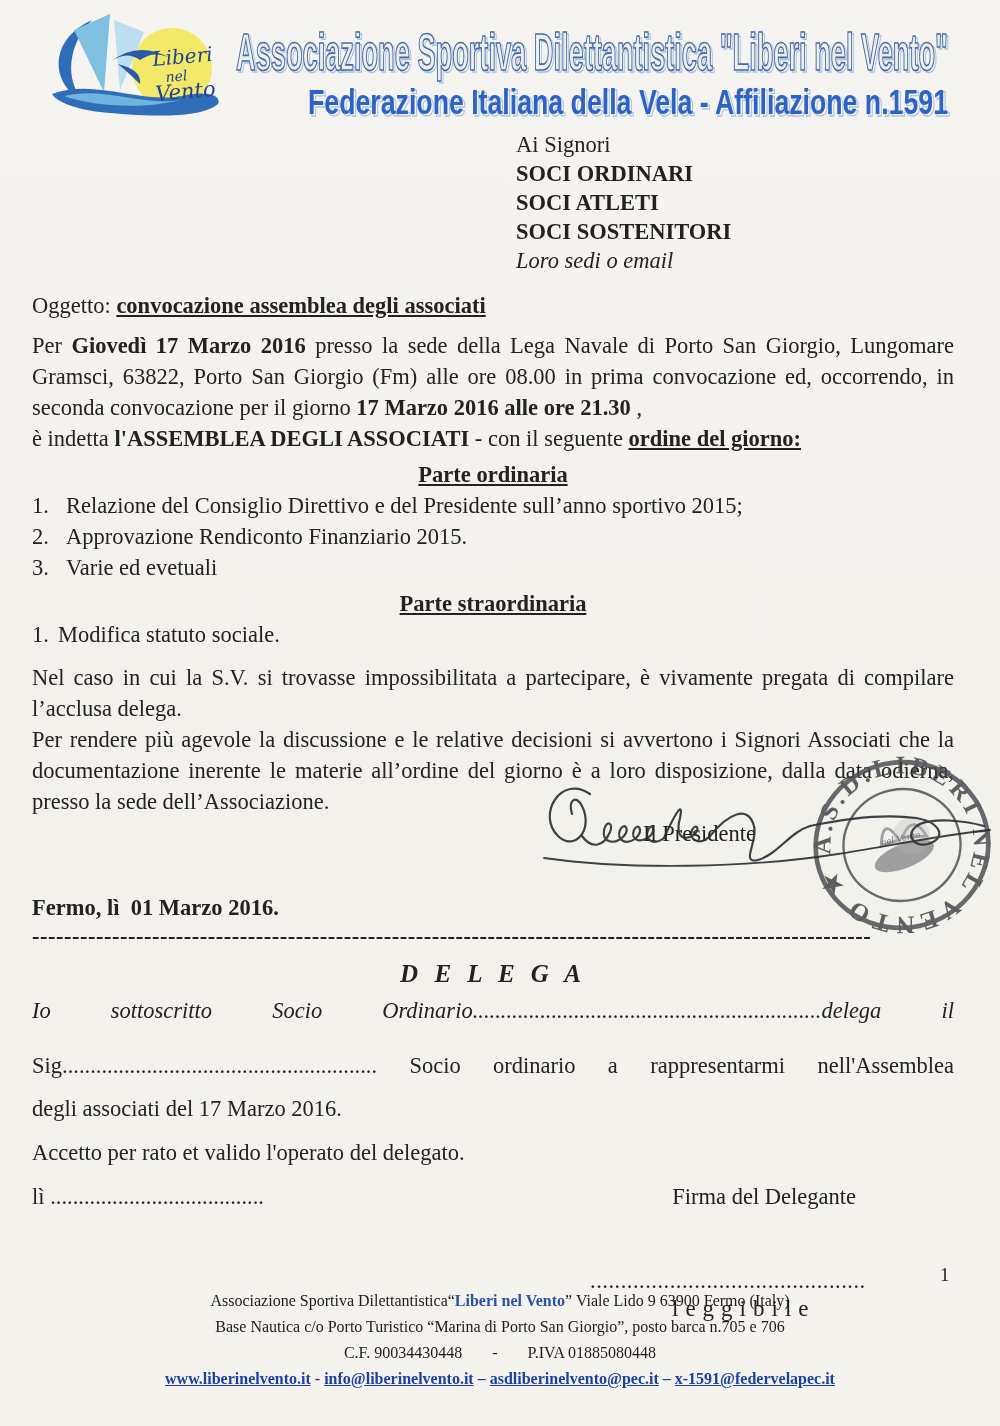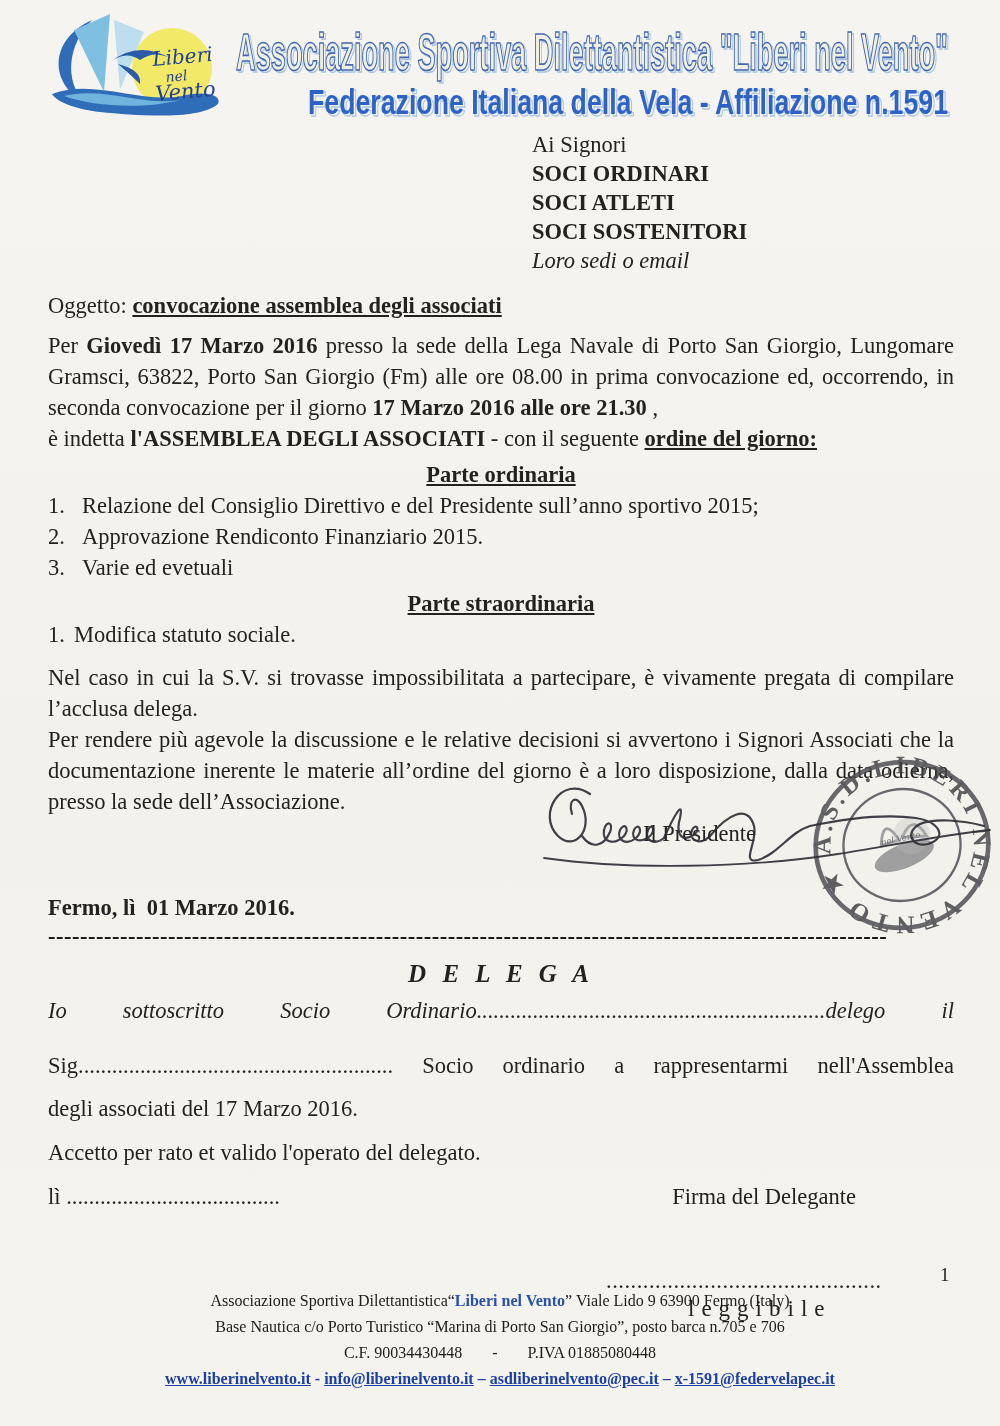--- a/index.html
+++ b/index.html
@@ -7,21 +7,21 @@
   .page{
     position:relative;
     width:1000px;height:1426px;
     margin:0 auto;
     background:linear-gradient(180deg,#f6f4f0 0%,#f3f1ec 55%,#f5f3ee 100%);
     font-family:"Liberation Serif", serif;
     font-size:22.5px;
     color:#232220;
     overflow:hidden;
   }
-  .content{padding:0 46px 0 48px;}
+  .content{padding:0 46px 0 32px;}
   
   .hdr{position:relative;height:128px;}
   .logo{position:absolute;left:22px;top:8px;width:205px;height:112px;}
   .titles{position:absolute;left:0;top:4px;width:1000px;height:124px;}
   .t1{font-family:"Liberation Sans",sans-serif;font-weight:bold;font-size:52px;
       fill:#eef0e4;stroke:#4668b0;stroke-width:1.7px;}
   .t1shadow{font-family:"Liberation Sans",sans-serif;font-weight:bold;font-size:52px;
       fill:none;stroke:#a5c4e4;stroke-width:1.6px;}
   .t2{font-family:"Liberation Sans",sans-serif;font-weight:bold;font-size:35px;fill:#2e62c4;}
   .t2shadow{font-family:"Liberation Sans",sans-serif;font-weight:bold;font-size:35px;fill:none;stroke:#a9c6e6;stroke-width:1.3px;}
@@ -132,21 +132,21 @@
     <div class="president">Il Presidente</div>
     <div class="place-date">Fermo, lì  01 Marzo 2016.</div>
 
     <div class="dash-sep">--------------------------------------------------------------------------------------------------------------------------------------------------------------</div>
     <div class="delega-title">D E L E G A</div>
 
     <div class="dl dl1">
       <span>Io</span>
       <span>sottoscritto</span>
       <span>Socio</span>
-      <span><span>Ordinario</span><span>..............................................................</span><span>delego</span></span>
+      <span><span>Ordinario</span><span>..............................................................</span><span>delega</span></span>
       <span>il</span>
     </div>
     <div class="dl dl2"><span>Sig</span><span>........................................................</span><span> Socio ordinario a rappresentarmi nell'Assemblea</span></div>
     <div class="dl dl3">degli associati del 17 Marzo 2016.</div>
     <div class="dl dl4">Accetto per rato et valido l'operato del delegato.</div>
     <div class="dl dl5">
       <span><span>lì </span><span>......................................</span></span>
       <span class="firma">Firma del Delegante</span>
     </div>
     <div class="sign-dots">.............................................</div>

